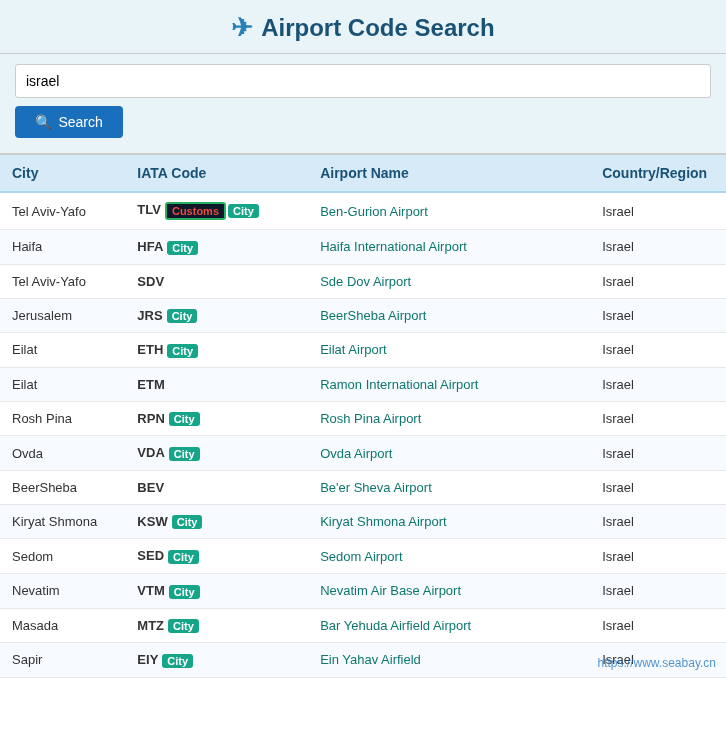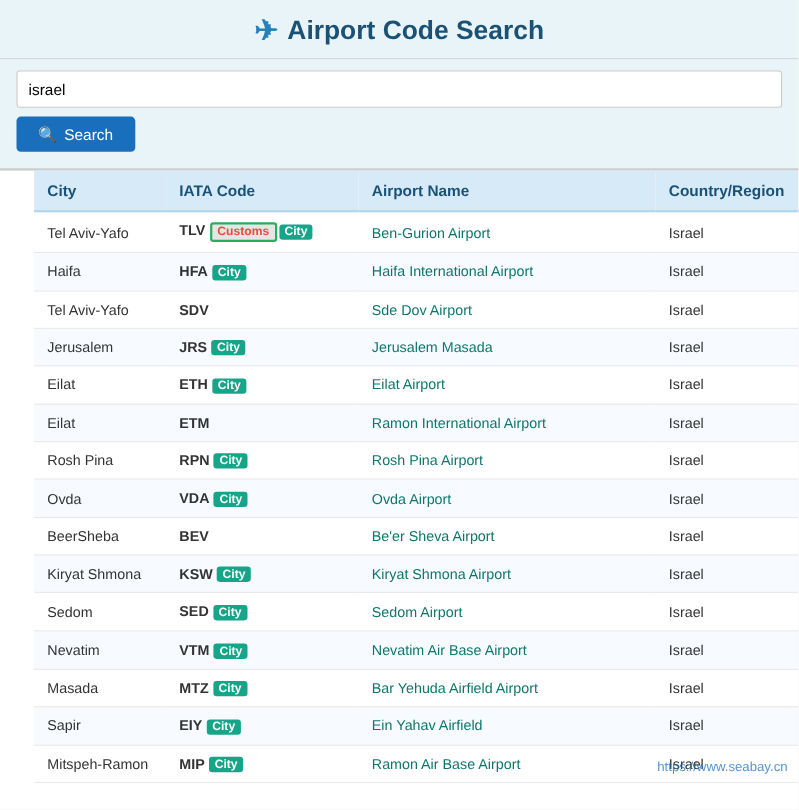--- a/index.html
+++ b/index.html
@@ -66,21 +66,20 @@
       font-size: 14px;
       display: flex;
       align-items: center;
       gap: 6px;
     }
     .search-icon-btn {
       font-size: 14px;
     }
     .table-container {
       overflow-x: auto;
-      padding-left: 31px;
     }
     table {
       width: 100%;
       border-collapse: collapse;
     }
     thead tr {
       background: #d6eaf8;
     }
     thead th {
       padding: 10px 12px;
@@ -109,21 +108,21 @@
     .badge {
       display: inline-block;
       padding: 1px 5px;
       border-radius: 3px;
       font-size: 11px;
       font-weight: bold;
       margin-left: 2px;
       vertical-align: middle;
     }
     .badge-customs {
-      background: #e5e5e5;
+      background: #0f172a;
       color: #e74c3c;
       border: 2px solid #27ae60;
     }
     .badge-city {
       background: #17a589;
       color: #fff;
     }
     .airport-link {
       color: #0f766e;
       text-decoration: none;
@@ -190,21 +189,21 @@
           </tr>
           <tr>
             <td>Tel Aviv-Yafo</td>
             <td><span class="iata-code">SDV</span></td>
             <td><a class="airport-link" href="#">Sde Dov Airport</a></td>
             <td>Israel</td>
           </tr>
           <tr>
             <td>Jerusalem</td>
             <td><span class="iata-code">JRS</span><span class="badge badge-city">City</span></td>
-            <td><a class="airport-link" href="#">Jerusalem Masada</a></td>
+            <td><a class="airport-link" href="#">BeerSheba Airport</a></td>
             <td>Israel</td>
           </tr>
           <tr>
             <td>Eilat</td>
             <td><span class="iata-code">ETH</span><span class="badge badge-city">City</span></td>
             <td><a class="airport-link" href="#">Eilat Airport</a></td>
             <td>Israel</td>
           </tr>
           <tr>
             <td>Eilat</td>
@@ -251,25 +250,19 @@
           <tr>
             <td>Masada</td>
             <td><span class="iata-code">MTZ</span><span class="badge badge-city">City</span></td>
             <td><a class="airport-link" href="#">Bar Yehuda Airfield Airport</a></td>
             <td>Israel</td>
           </tr>
           <tr>
             <td>Sapir</td>
             <td><span class="iata-code">EIY</span><span class="badge badge-city">City</span></td>
             <td><a class="airport-link" href="#">Ein Yahav Airfield</a></td>
-            <td>Israel</td>
-          </tr>
-          <tr>
-            <td>Mitspeh-Ramon</td>
-            <td><span class="iata-code">MIP</span><span class="badge badge-city">City</span></td>
-            <td><a class="airport-link" href="#">Ramon Air Base Airport</a></td>
             <td>Israel</td>
           </tr>
         </tbody>
     </table>
     <div class="watermark-text">https://www.seabay.cn</div>
   </div>
 </div>
 
 </body></html>

